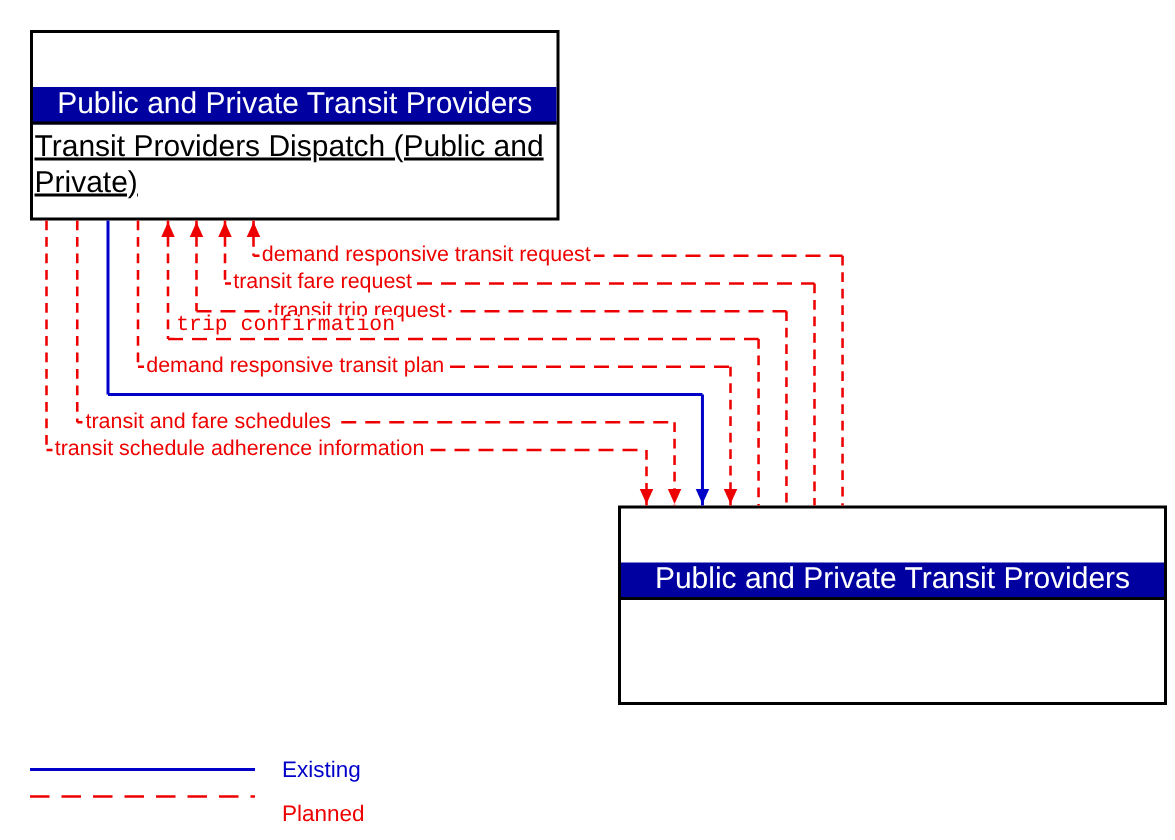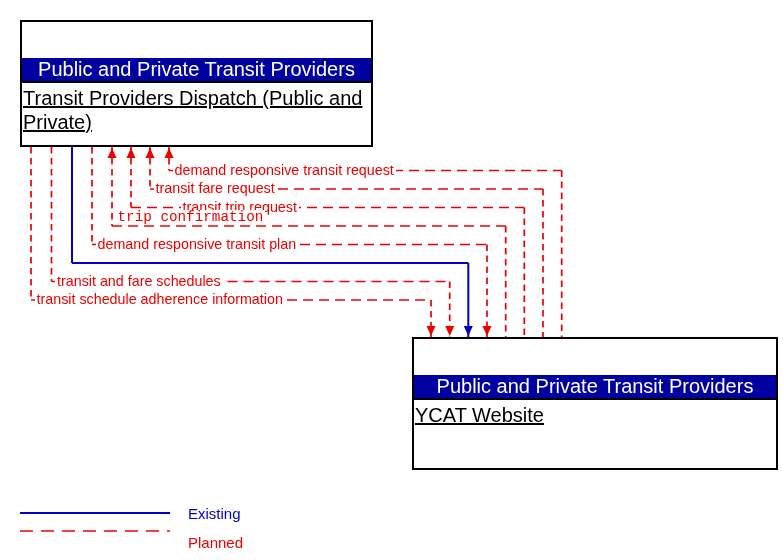--- a/index.html
+++ b/index.html
@@ -34,21 +34,20 @@
 <div class="canvas">
 
   <div id="box-layer">
     <div class="entity-box" style="left:20px;top:20px;width:353px;height:127px;">
       <div class="entity-header" style="background: rgb(0, 0, 160); color: rgb(255, 255, 255);">Public and Private Transit Providers</div>
       <div class="entity-name">Transit Providers Dispatch (Public and Private)</div>
     </div>
 
     <div class="entity-box" style="left:412px;top:337px;width:366px;height:133px;">
       <div class="entity-header" style="background: rgb(0, 0, 160); color: rgb(255, 255, 255);">Public and Private Transit Providers</div>
-      <div class="entity-name">YCAT Website</div>
     </div>
   </div>
 
   <svg id="flow-svg" width="783" height="560">
       <line x1="169" y1="147" x2="169" y2="170.5" stroke="#ee0000" stroke-width="1.7" stroke-dasharray="6.5,4.5"></line>
       <line x1="169" y1="170.5" x2="561.7" y2="170.5" stroke="#ee0000" stroke-width="1.7" stroke-dasharray="10,6"></line>
       <line x1="561.7" y1="170.5" x2="561.7" y2="337" stroke="#ee0000" stroke-width="1.7" stroke-dasharray="6.5,4.5"></line>
       <polygon points="169,148 164.5,158 173.5,158" fill="#ee0000"></polygon>
       <line x1="150" y1="147" x2="150" y2="189" stroke="#ee0000" stroke-width="1.7" stroke-dasharray="6.5,4.5"></line>
       <line x1="150" y1="189" x2="543" y2="189" stroke="#ee0000" stroke-width="1.7" stroke-dasharray="10,6"></line>

